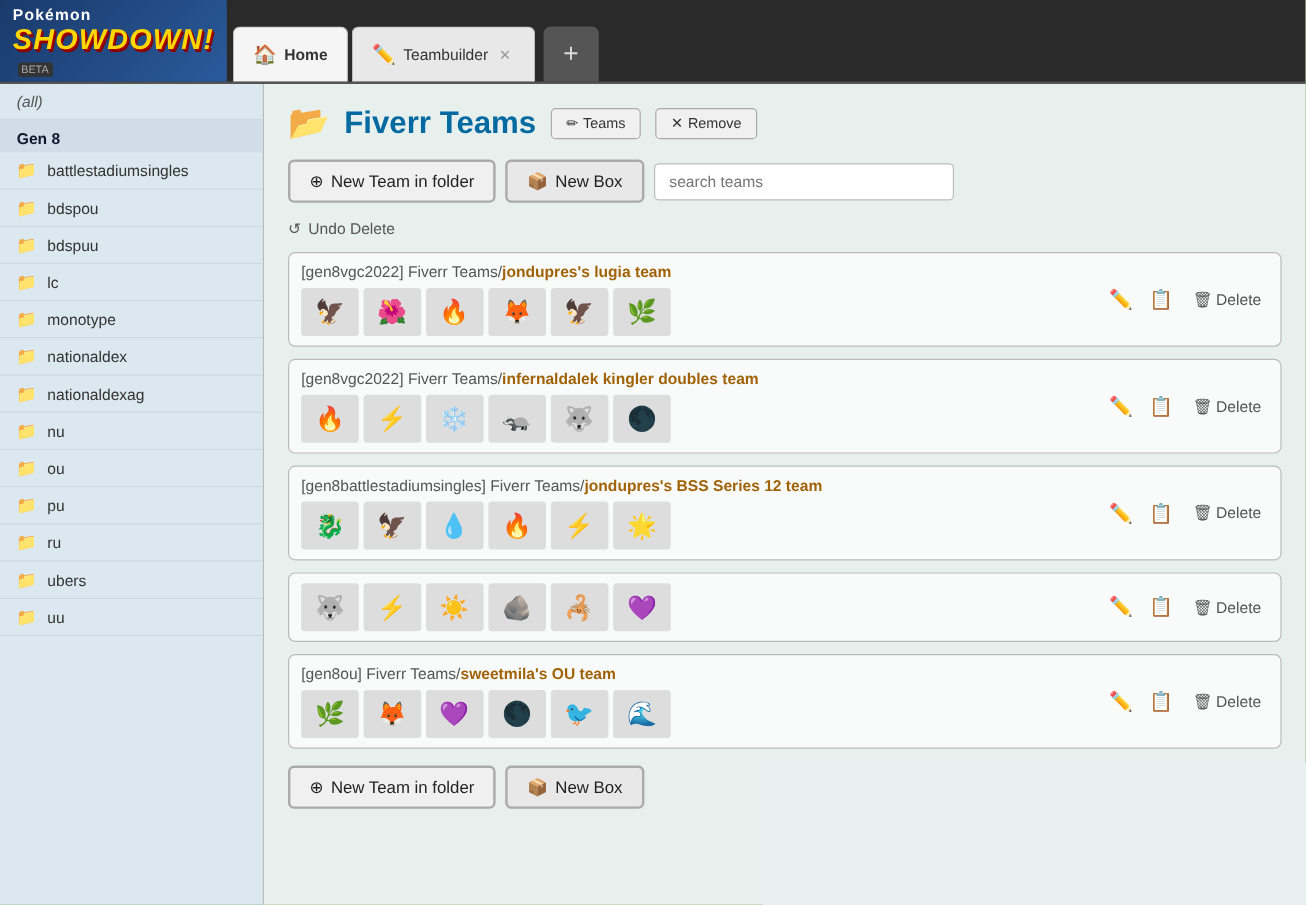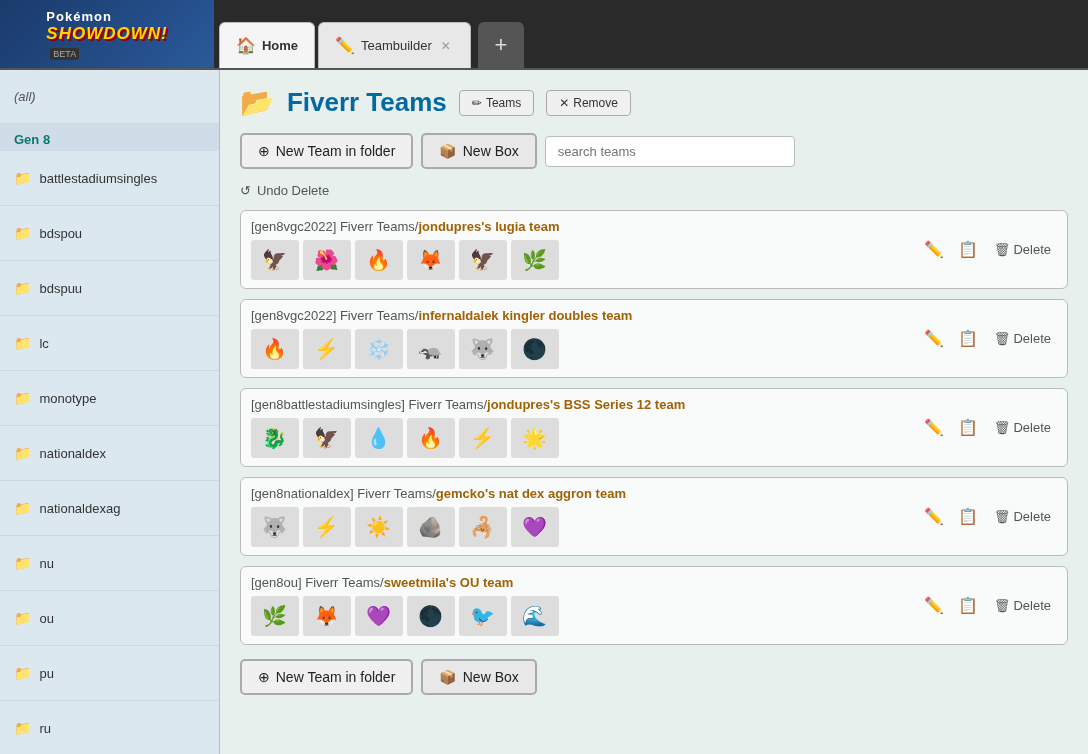--- a/index.html
+++ b/index.html
@@ -7,21 +7,21 @@
 
     
     .top-nav {
       display: flex;
       align-items: stretch;
       background: #2a2a2a;
       height: 70px;
       border-bottom: 2px solid #555;
     }
     .logo-area {
-      width: 214px;
+      width: 189px;
       background: linear-gradient(135deg, #1a3a6b, #2a5a9b);
       display: flex; align-items: center; justify-content: center;
       padding: 6px 10px;
       flex-shrink: 0;
     }
     .logo-beta {
       font-size: 9px;
       color: #aaa;
       background: #333;
       padding: 1px 3px;
@@ -79,32 +79,32 @@
       width: 220px;
       background: #dce8f0;
       border-right: 1px solid #bbb;
       overflow-y: auto;
       flex-shrink: 0;
     }
     .sidebar-item {
       display: flex;
       align-items: center;
       gap: 8px;
-      padding: 19px 14px;
+      padding: 7px 14px;
       cursor: pointer;
       color: #333;
       font-size: 13px;
       border-bottom: 1px solid #cdd8e0;
     }
     .sidebar-item.all { font-style: italic; color: #555; }
     .sidebar-section-header {
       padding: 8px 14px 4px;
       font-weight: bold;
       font-size: 13px;
-      color: #0f766e;
+      color: #0f172a;
       background: #d0dce8;
     }
     .folder-icon { font-size: 14px; }
 
     
     .content {
       flex: 1;
       background: rgba(240, 245, 250, 0.92);
       overflow-y: auto;
       padding: 16px 20px;
@@ -246,21 +246,21 @@
     }
 
     
     .bottom-action-bar {
       display: flex;
       gap: 8px;
       margin-top: 14px;
     }
 
     .logo-pokemon { color: #fff; font-size: 13px; font-weight: bold; letter-spacing: 1px; }
-    .logo-showdown { color: #ffd700; font-size: 17px; font-weight: 900; font-style: italic; display: block; text-transform: uppercase; letter-spacing: 1px; text-shadow: 1px 1px 0 #a00, 2px 2px 0 #800; }
+    .logo-showdown { color: #ffd700; font-size: 24px; font-weight: 900; font-style: italic; display: block; text-transform: uppercase; letter-spacing: 1px; text-shadow: 1px 1px 0 #a00, 2px 2px 0 #800; }
   </style>
 </head>
 <body>
 
 <div class="top-nav">
   <div class="logo-area">
     <div>
       <span class="logo-pokemon">Pokémon</span>
       <span class="logo-showdown">SHOWDOWN!</span>
       <span class="logo-beta">BETA</span>
@@ -444,23 +444,20 @@
         <button class="action-btn" title="Copy">📋</button>
         <button class="delete-btn">
           <span>🗑</span>
           <span>Delete</span>
         </button>
       </div>
     </div>
 
     <div class="team-card">
       <div class="team-info">
-        <div class="team-name">
-          <span>[gen8nationaldex] Fiverr Teams/</span><strong>gemcko's nat dex aggron team</strong>
-        </div>
         <div class="team-sprites">
           <div class="sprite">🐺</div>
           <div class="sprite">⚡</div>
           <div class="sprite">☀️</div>
           <div class="sprite">🪨</div>
           <div class="sprite">🦂</div>
           <div class="sprite">💜</div>
         </div>
       </div>
       <div class="team-actions">

